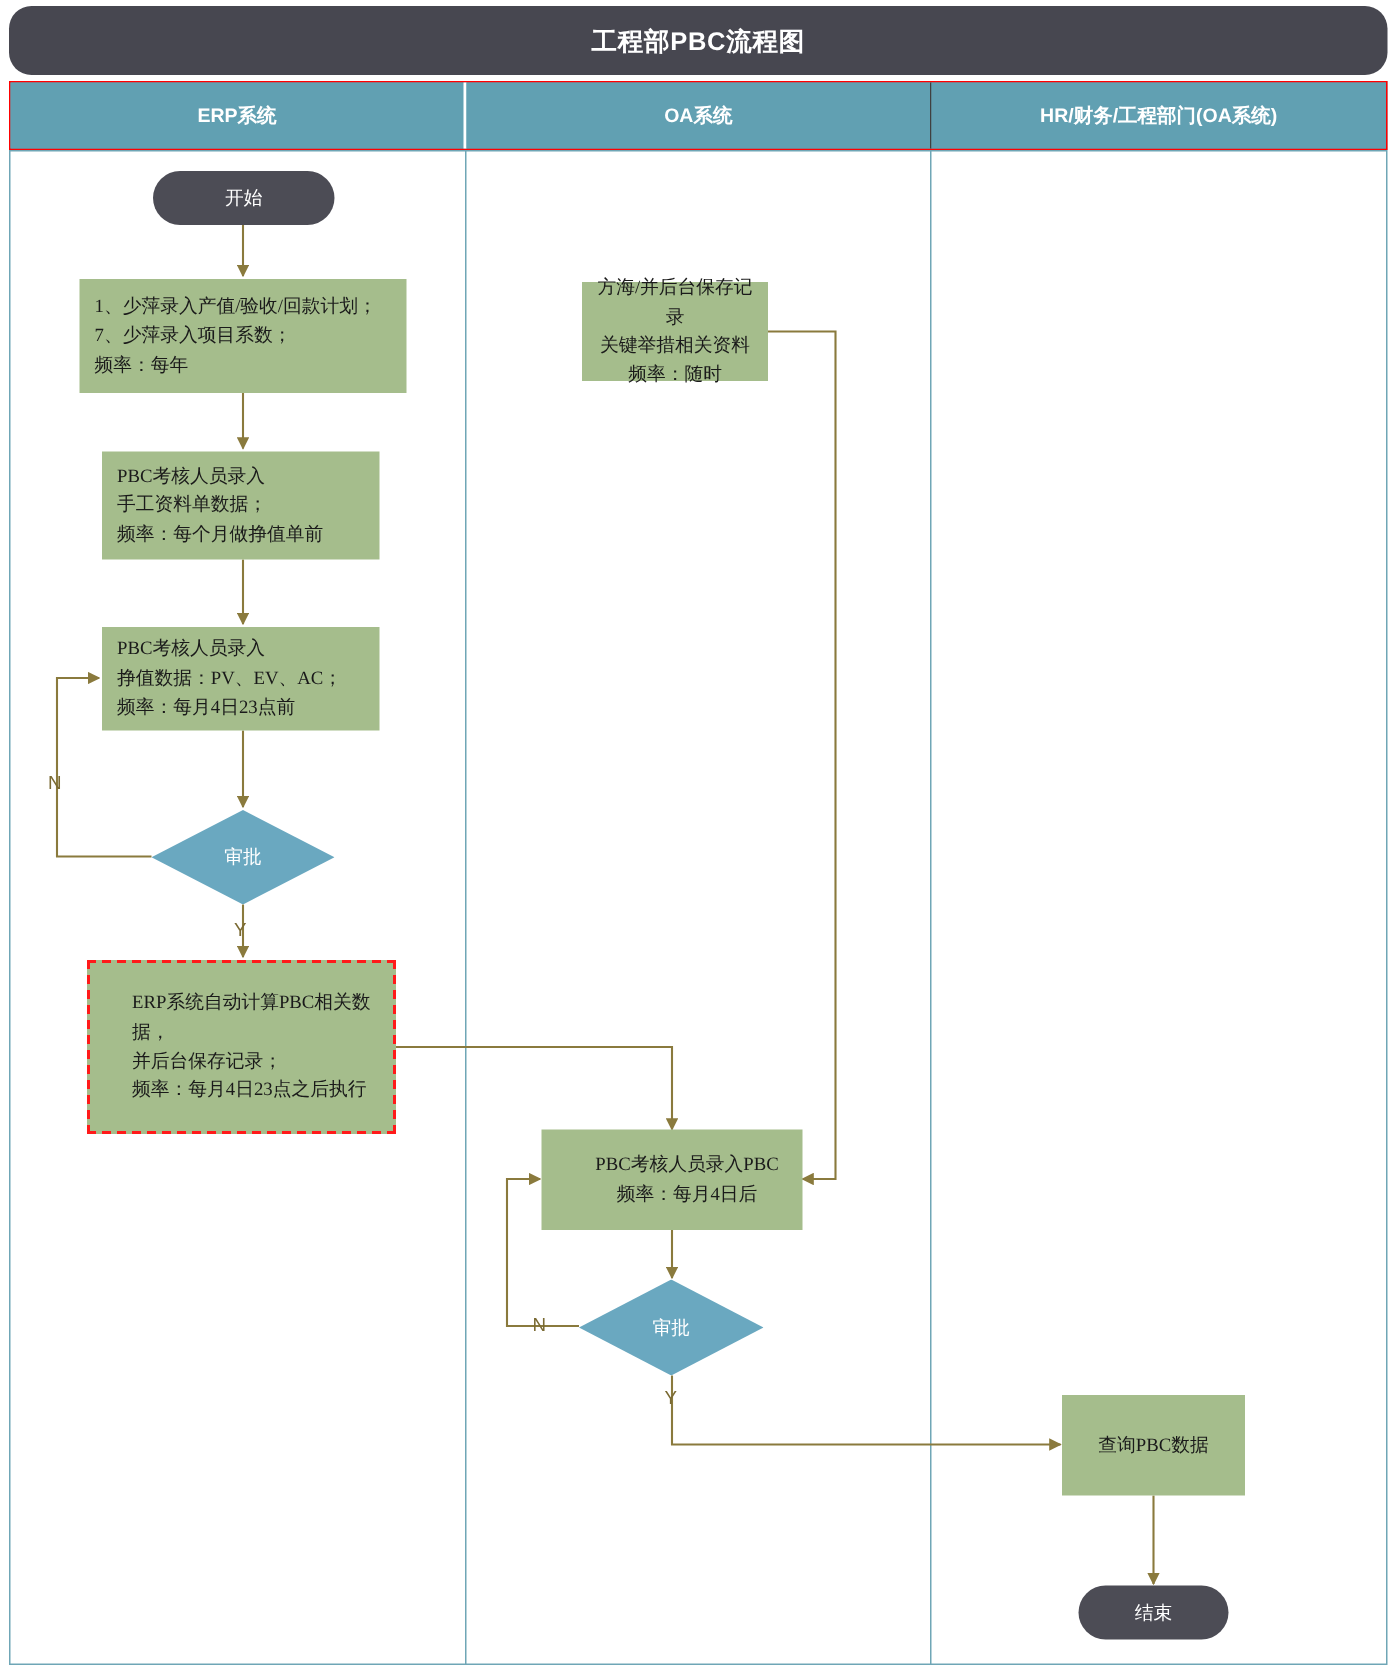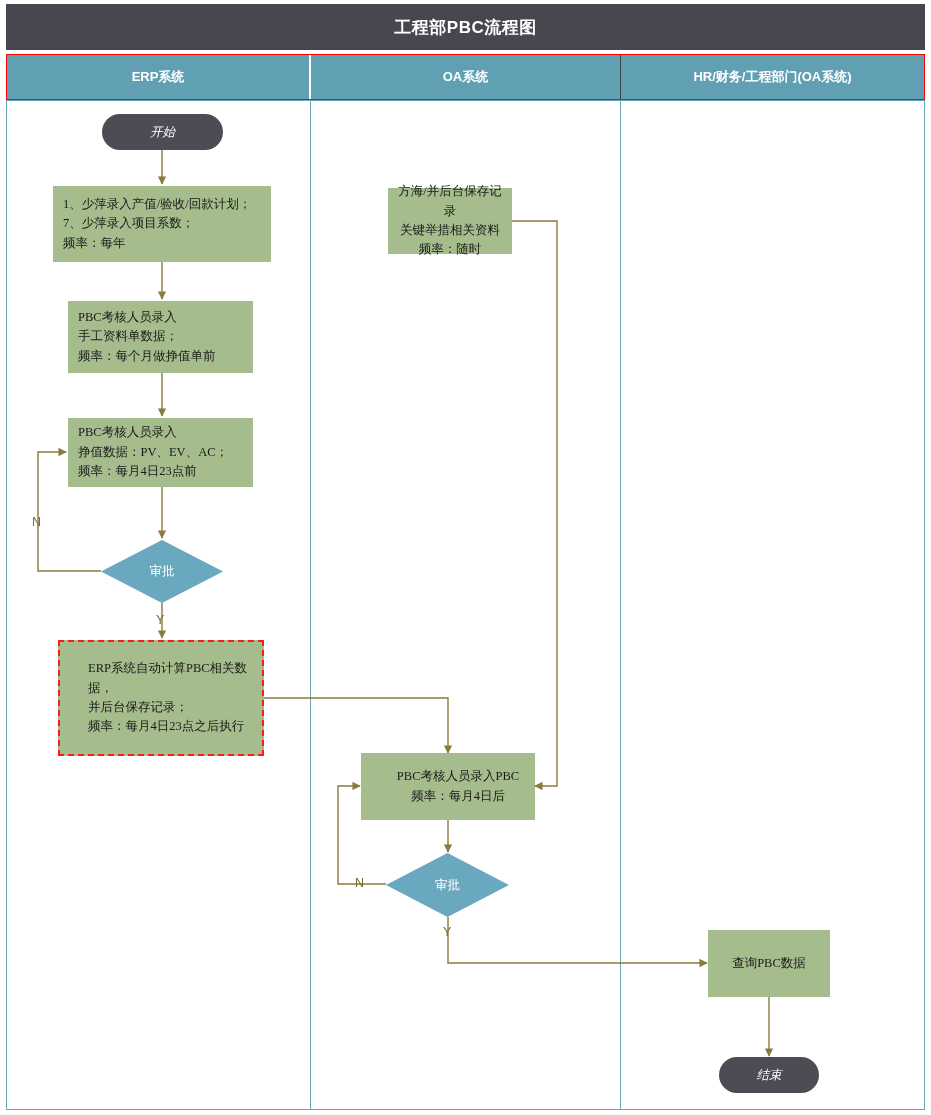--- a/index.html
+++ b/index.html
@@ -11,21 +11,21 @@
     height:1115px;
     background:#ffffff;
     overflow:hidden;
   }
 
   
   #title-band{
     position:absolute;
     left:6px; top:4px; width:919px; height:46px;
     background:#474750;
-    display:flex; align-items:center; justify-content:center;
+    display:flex; align-items:center; justify-content:center;border-radius:15px;
   }
   #title-band .title-text{
     color:#ffffff;
     font-size:17px;
     font-weight:700;
     letter-spacing:0.5px;
   }
 
   
   #lane-header{
@@ -94,21 +94,20 @@
   }
 
   .terminator{
     background:#4c4c55;
     border-radius:22px;
     color:#ffffff;
     font-size:12.5px;
     align-items:center;
     text-align:center;
     justify-content:center;
-    font-style:italic;
   }
 
   .decision-wrap{
     position:absolute;
   }
   .decision-wrap .dia{
     position:absolute; left:0; top:0;
     width:100%; height:100%;
   }
   .decision-wrap .dia-label{

